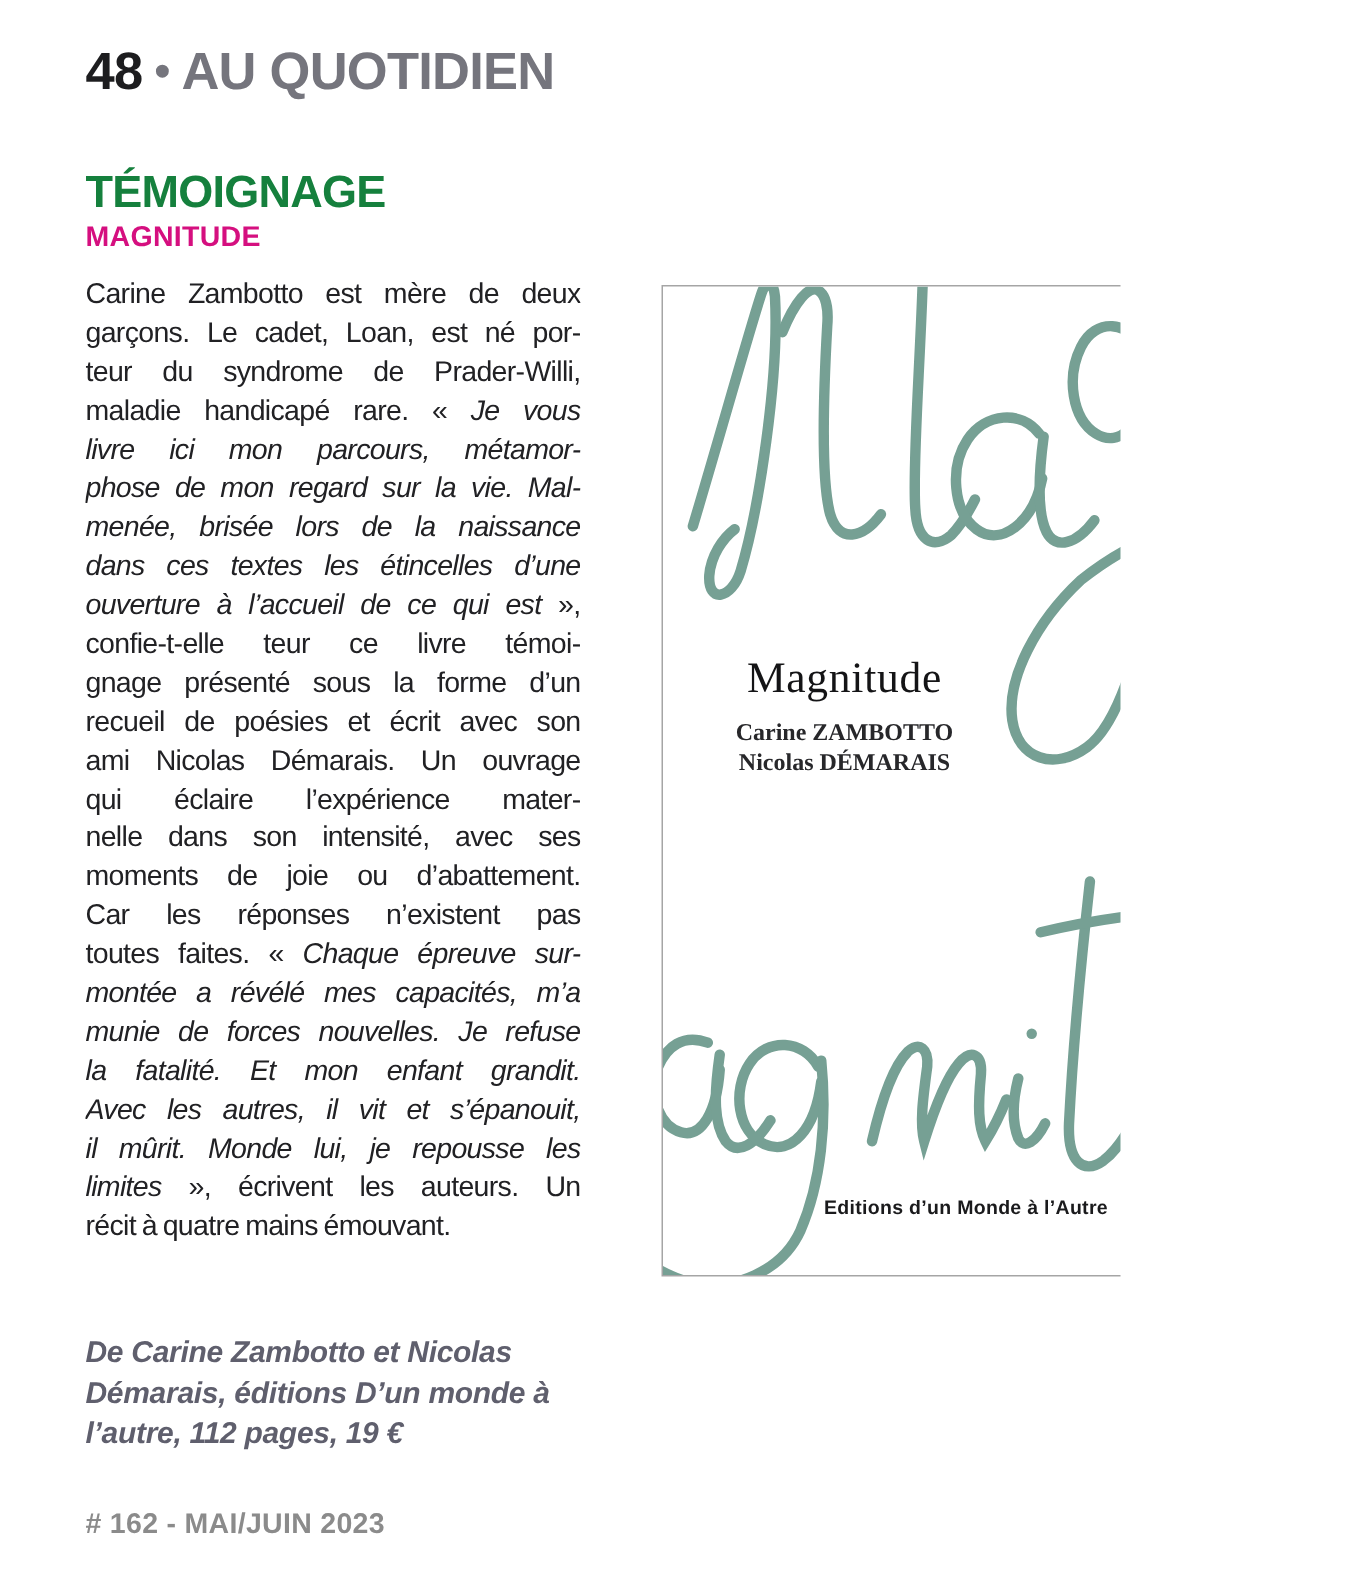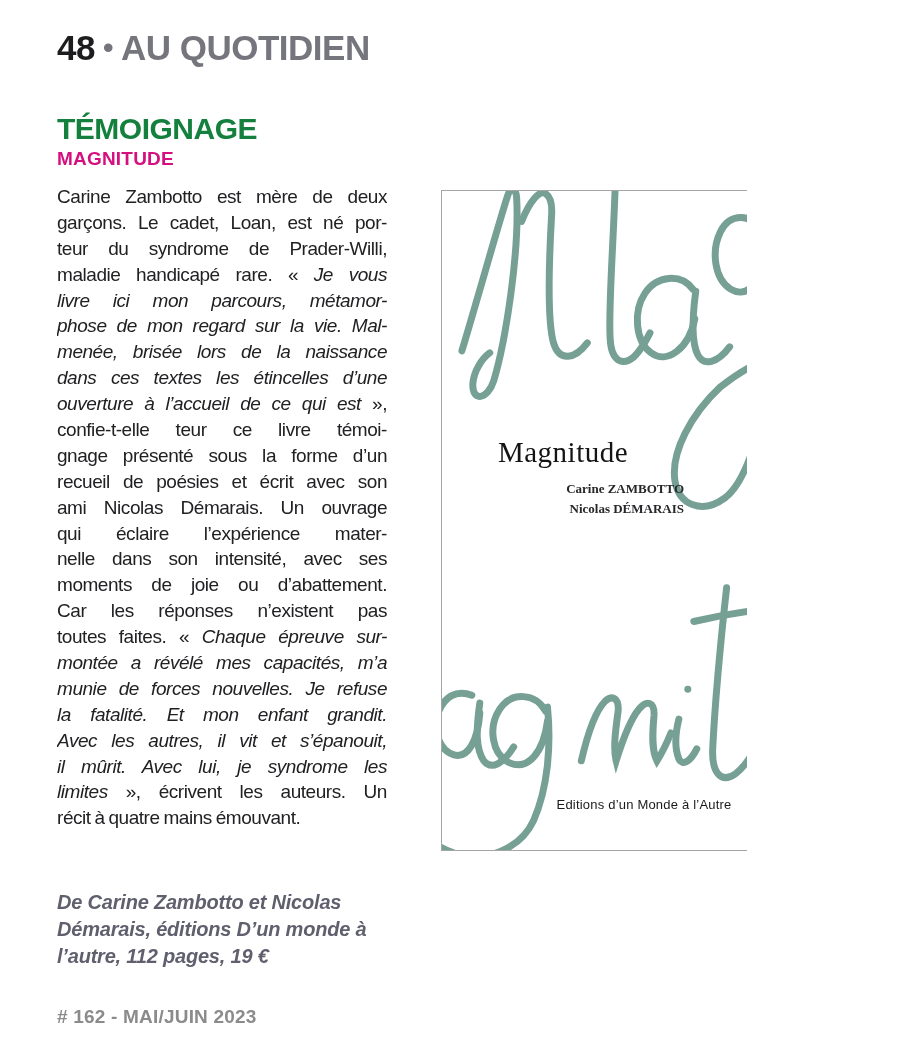--- a/index.html
+++ b/index.html
@@ -33,27 +33,27 @@
   .cover{
     position:absolute;left:441px;top:190px;width:414px;height:661px;
     background:#ffffff;border:1.5px solid #a5a5a5;box-sizing:border-box;overflow:hidden;
   }
   .cover svg{position:absolute;left:0;top:0;width:100%;height:100%;}
   .cover-title{
     position:absolute;left:0;top:245px;width:242px;text-align:center;
     font-family:"Liberation Serif", serif;font-size:29px;color:#141416;letter-spacing:0.5px;
   }
   .cover-authors{
-    position:absolute;left:0;top:288px;width:242px;text-align:right;
-    font-family:"Liberation Serif", serif;font-size:13px;font-weight:bold;color:#27272a;
+    position:absolute;left:0;top:288px;width:242px;text-align:center;
+    font-family:"Liberation Serif", serif;font-size:16px;font-weight:bold;color:#27272a;
   }
   .cover-authors .author-line{line-height:20px;}
   .cover-publisher{
     position:absolute;left:82px;top:606px;width:240px;text-align:center;
-    font-family:"Liberation Sans", sans-serif;font-size:13px;font-weight:400;color:#1a1a1c;letter-spacing:0.2px;
+    font-family:"Liberation Sans", sans-serif;font-size:13px;font-weight:700;color:#1a1a1c;letter-spacing:0.2px;
   }
 </style>
 </head>
 <body>
 
 <div class="page">
 
   <div class="masthead">
     <span class="pgnum">48</span><span class="sep">•</span><span class="section">AU QUOTIDIEN</span>
   </div>
@@ -77,21 +77,21 @@
       <div class="body-line"><span>ami Nicolas Démarais. Un ouvrage</span></div>
       <div class="body-line"><span>qui éclaire l’expérience mater-</span></div>
       <div class="body-line"><span>nelle dans son intensité, avec ses</span></div>
       <div class="body-line"><span>moments de joie ou d’abattement.</span></div>
       <div class="body-line"><span>Car les réponses n’existent pas</span></div>
       <div class="body-line"><span>toutes faites. « </span><span class="it">Chaque épreuve sur-</span></div>
       <div class="body-line"><span class="it">montée a révélé mes capacités, m’a</span></div>
       <div class="body-line"><span class="it">munie de forces nouvelles. Je refuse</span></div>
       <div class="body-line"><span class="it">la fatalité. Et mon enfant grandit.</span></div>
       <div class="body-line"><span class="it">Avec les autres, il vit et s’épanouit,</span></div>
-      <div class="body-line"><span class="it">il mûrit. Avec lui, je syndrome les</span></div>
+      <div class="body-line"><span class="it">il mûrit. Monde lui, je repousse les</span></div>
       <div class="body-line"><span class="it">limites</span><span> », écrivent les auteurs. Un</span></div>
       <div class="body-line last"><span>récit à quatre mains émouvant.</span></div>
     </div>
 
   <div class="credit">
       <div class="credit-line">De Carine Zambotto et Nicolas</div>
       <div class="credit-line">Démarais, éditions D’un monde à</div>
       <div class="credit-line">l’autre, 112 pages, 19 €</div>
     </div>
 

